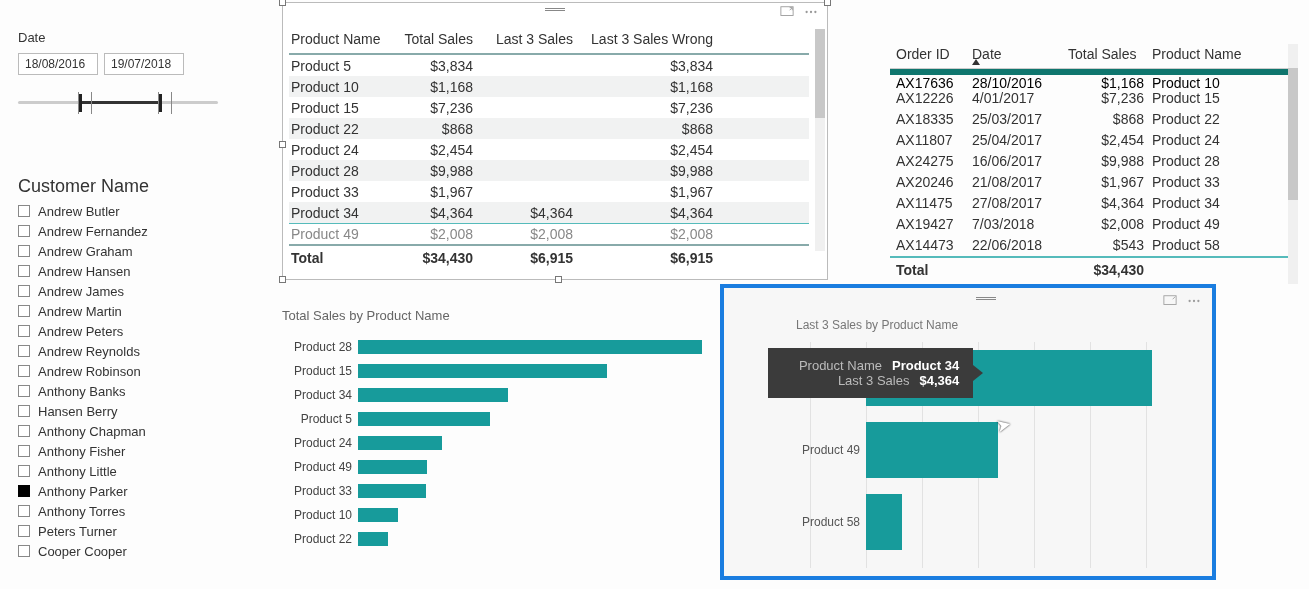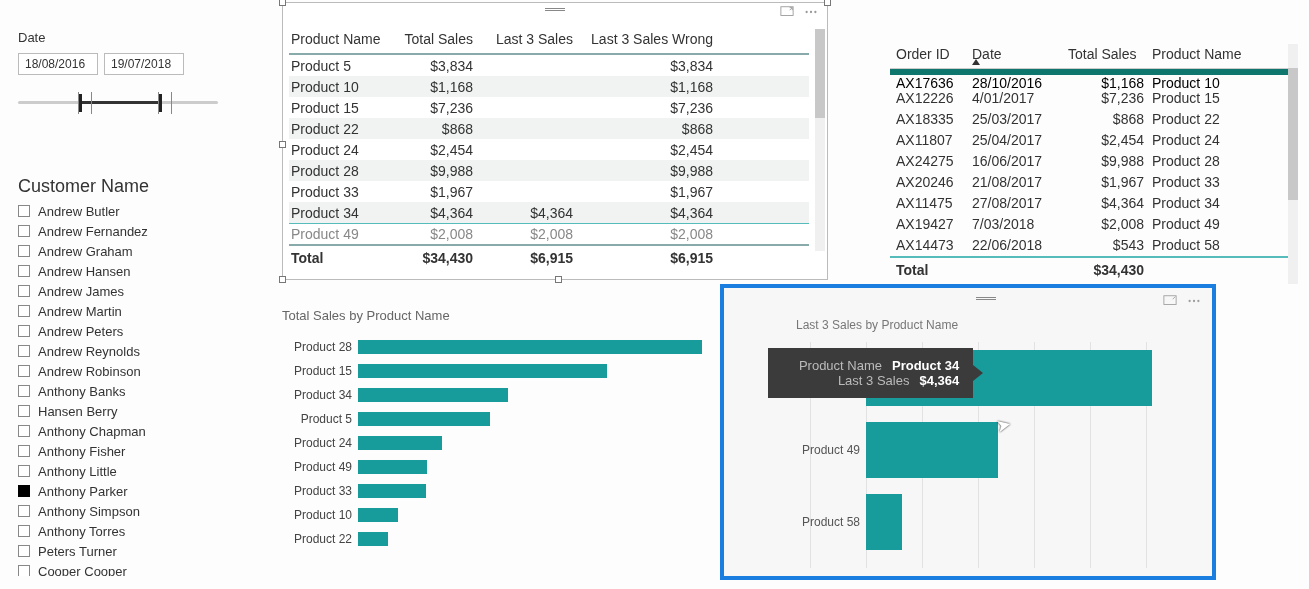--- a/index.html
+++ b/index.html
@@ -255,24 +255,20 @@
         <div class="cust-check"></div>
         <span>Anthony Fisher</span>
       </div>
       <div class="cust-item">
         <div class="cust-check"></div>
         <span>Anthony Little</span>
       </div>
       <div class="cust-item">
         <div class="cust-check sel"></div>
         <span>Anthony Parker</span>
-      </div>
-      <div class="cust-item">
-        <div class="cust-check"></div>
-        <span>Anthony Simpson</span>
       </div>
       <div class="cust-item">
         <div class="cust-check"></div>
         <span>Anthony Torres</span>
       </div>
       <div class="cust-item">
         <div class="cust-check"></div>
         <span>Peters Turner</span>
       </div>
       <div class="cust-item">

